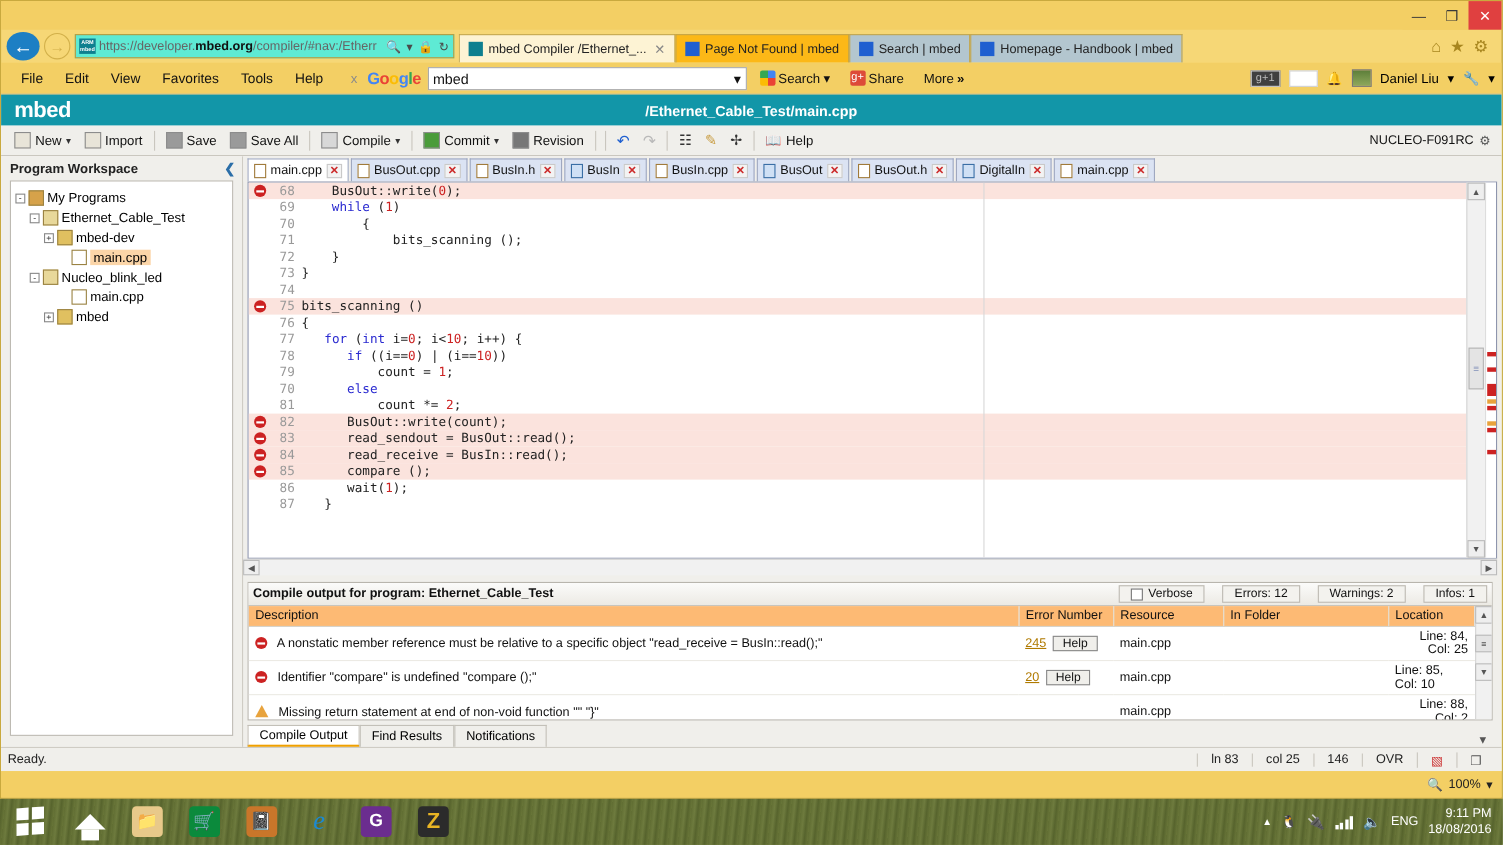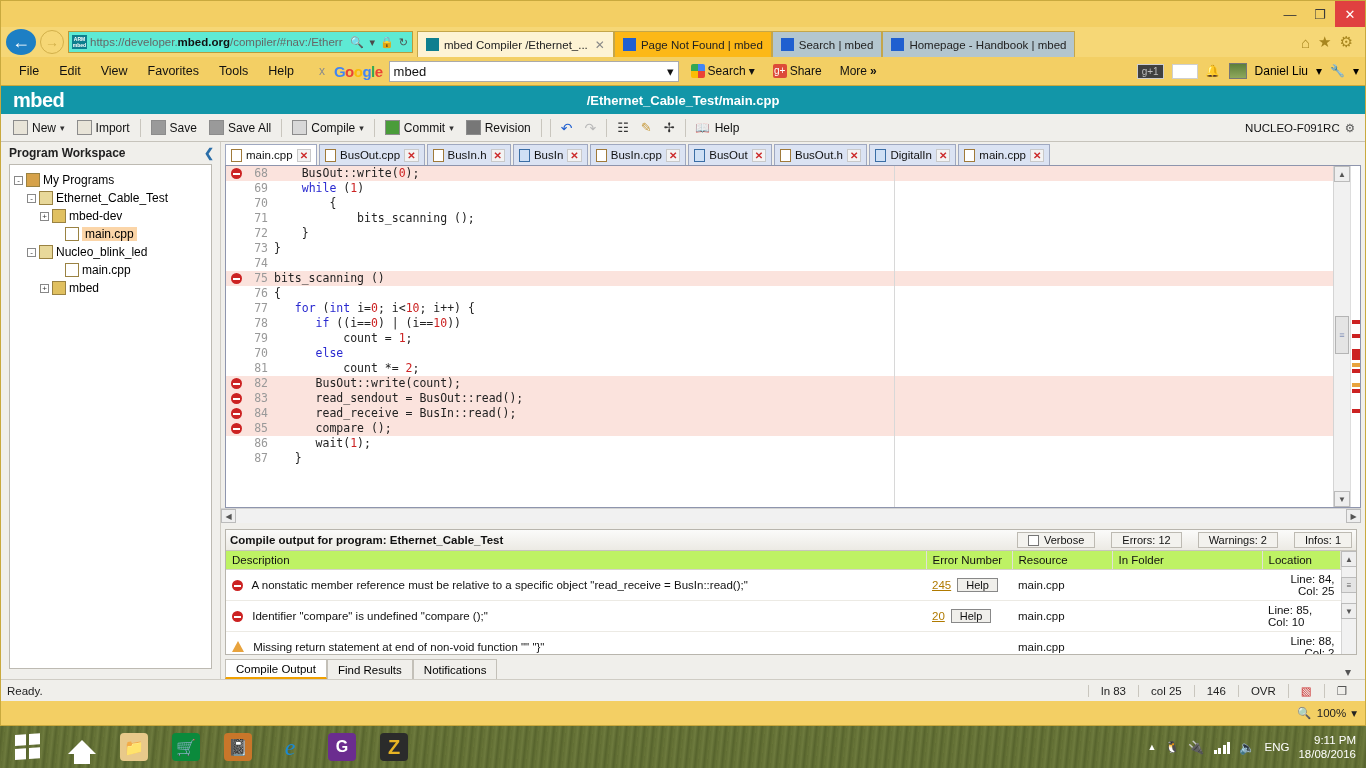--- a/index.html
+++ b/index.html
@@ -157,21 +157,21 @@
   .hbtn{width:15px;height:14px;background:#eee;border:1px solid #bbb;font-size:8px;display:flex;align-items:center;justify-content:center;color:#555;}
 
   
   .outpanel{margin:6px 4px 0 4px;border:1px solid #b8b5ad;background:#fff;display:flex;flex-direction:column;height:126px;}
   .outhdr{height:21px;background:linear-gradient(#fbfbfa,#eceae4);border-bottom:1px solid #c8c5bd;display:flex;align-items:center;padding:0 4px;font-size:11.5px;font-weight:bold;color:#111;}
   .outhdr .right{margin-left:auto;display:flex;align-items:center;gap:0;font-weight:normal;}
   .obtn{border:1px solid #bdbab2;background:#f3f2ee;padding:1px 10px;margin-left:16px;font-size:11px;cursor:pointer;display:flex;align-items:center;gap:5px;}
   .ocheck{width:11px;height:11px;border:1px solid #767676;background:#fff;display:inline-block;}
   table.outtbl{width:100%;border-collapse:collapse;font-size:11.5px;table-layout:fixed;}
   table.outtbl th{
-    font-weight:normal;text-align:left;padding:3px 6px;background:#bef264;border-bottom:1px solid #d6d3cb;
+    font-weight:normal;text-align:left;padding:3px 6px;background:#fdba74;border-bottom:1px solid #d6d3cb;
     border-right:1px solid #e2e0d9;color:#111;
   }
   table.outtbl td{padding:3px 6px;border-bottom:1px solid #eceae4;color:#111;vertical-align:middle;}
   .erricon{display:inline-block;width:11px;height:11px;border-radius:50%;background:#cc2222;position:relative;vertical-align:-2px;}
   .erricon:after{content:"";position:absolute;left:2px;top:4.5px;width:7px;height:2px;background:#fff;}
   .warnicon{display:inline-block;width:0;height:0;border-left:6px solid transparent;border-right:6px solid transparent;border-bottom:11px solid #e8a33d;vertical-align:-1px;}
   .errnum{color:#b07a00;text-decoration:underline;cursor:pointer;}
   .helpbtn{border:1px solid #888;background:#f0efeb;padding:0 8px;font-size:11px;margin-left:6px;cursor:pointer;}
   .outscroll{width:15px;background:#f1f1f1;border-left:1px solid #d4d4d4;display:flex;flex-direction:column;align-items:center;position:relative;}
 

